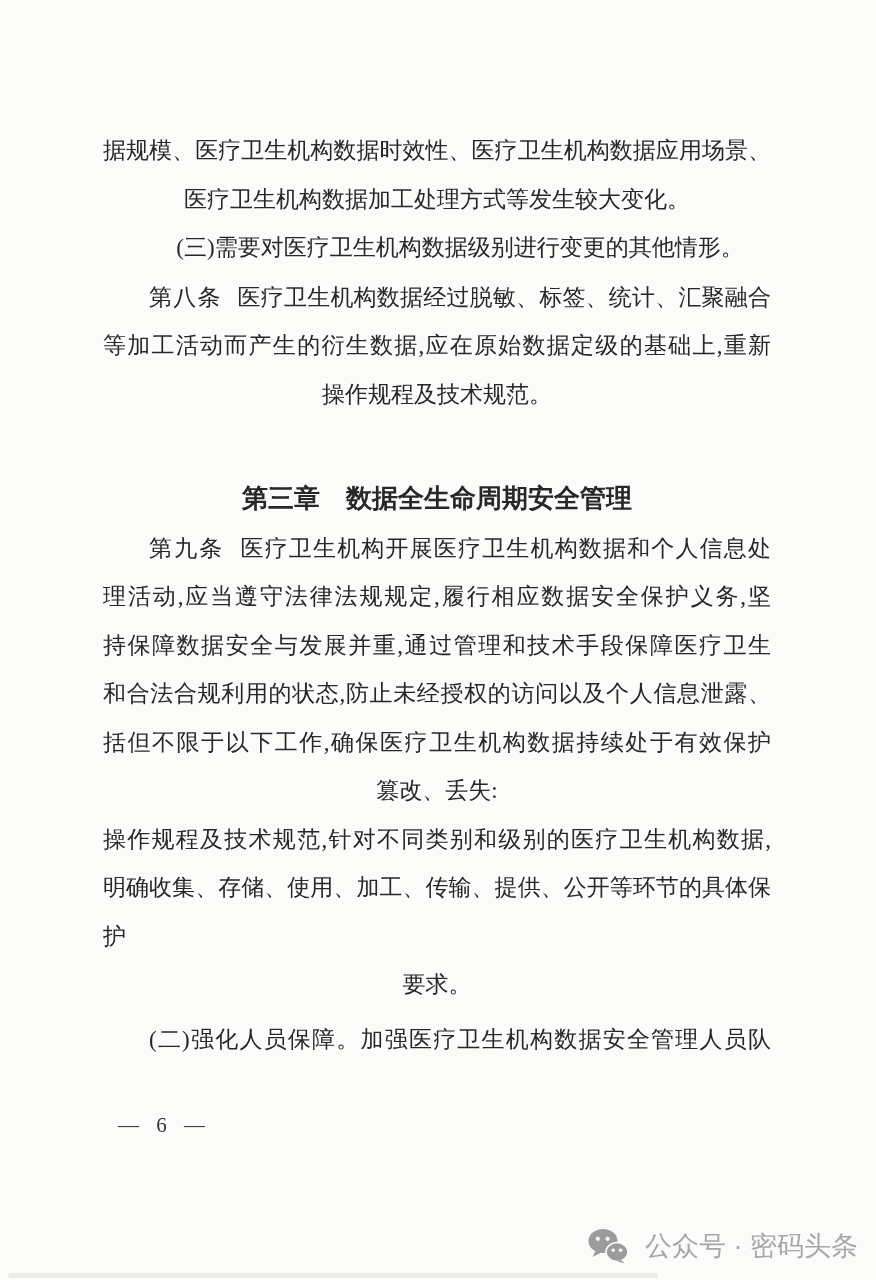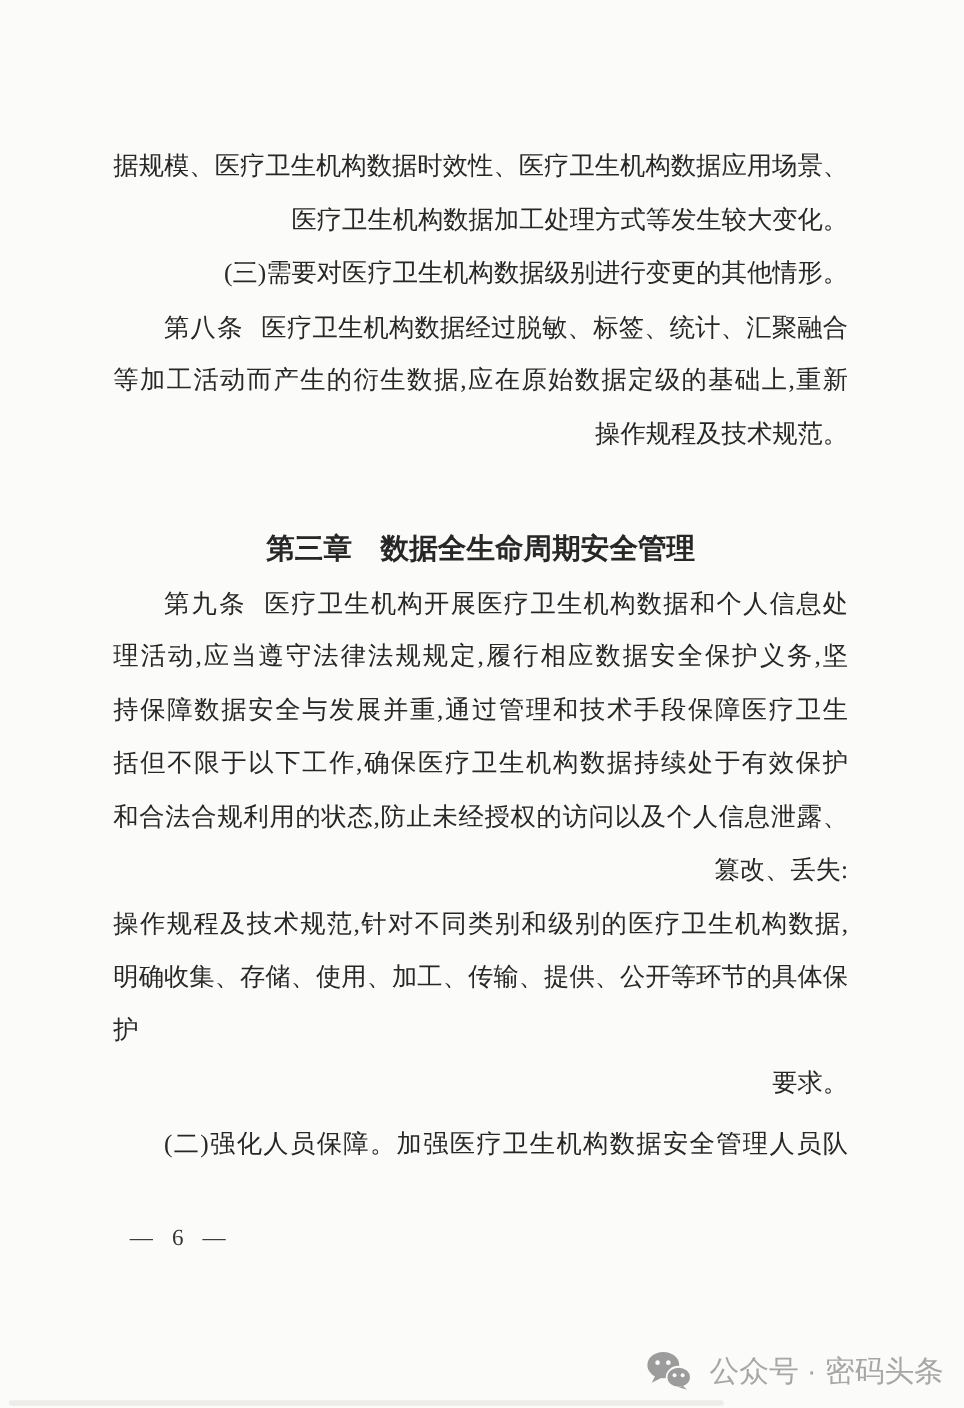--- a/index.html
+++ b/index.html
@@ -13,21 +13,21 @@
   }
   .content {
     position: absolute;
     left: 103px; top: 127px;
     width: 668px;
   }
   .line {
     font-size: 23px;
     line-height: 48.5px;
     white-space: nowrap;
-    text-align: right;
+    text-align: center;
   }
   .justify {
     white-space: normal;
     text-align: justify;
     text-align-last: justify;
     text-justify: inter-character;
   }
   .indent { text-indent: 46px; }
   .mt-para { margin-top: 6px; }
   .term {
@@ -84,22 +84,22 @@
   <div class="line indent">(三)需要对医疗卫生机构数据级别进行变更的其他情形。</div>
   <div class="line justify indent"><span class="term">第八条</span><span>医疗卫生机构数据经过脱敏、标签、统计、汇聚融合</span></div>
   <div class="line justify">等加工活动而产生的衍生数据,应在原始数据定级的基础上,重新</div>
   <div class="line">操作规程及技术规范。</div>
 
   <div class="chapter"><span class="chapter-no">第三章</span><span>数据全生命周期安全管理</span></div>
 
   <div class="line justify indent"><span class="term">第九条</span><span>医疗卫生机构开展医疗卫生机构数据和个人信息处</span></div>
   <div class="line justify">理活动,应当遵守法律法规规定,履行相应数据安全保护义务,坚</div>
   <div class="line justify">持保障数据安全与发展并重,通过管理和技术手段保障医疗卫生</div>
+  <div class="line justify">和合法合规利用的状态,防止未经授权的访问以及个人信息泄露、</div>
   <div class="line justify">括但不限于以下工作,确保医疗卫生机构数据持续处于有效保护</div>
-  <div class="line justify">和合法合规利用的状态,防止未经授权的访问以及个人信息泄露、</div>
   <div class="line">篡改、丢失:</div>
 
   <div class="line justify">操作规程及技术规范,针对不同类别和级别的医疗卫生机构数据,</div>
   <div class="line justify">明确收集、存储、使用、加工、传输、提供、公开等环节的具体保护</div>
   <div class="line">要求。</div>
 
   <div class="line justify indent mt-para">(二)强化人员保障。加强医疗卫生机构数据安全管理人员队</div>
 </div>
 
 <div class="page-number">— 6 —</div>

